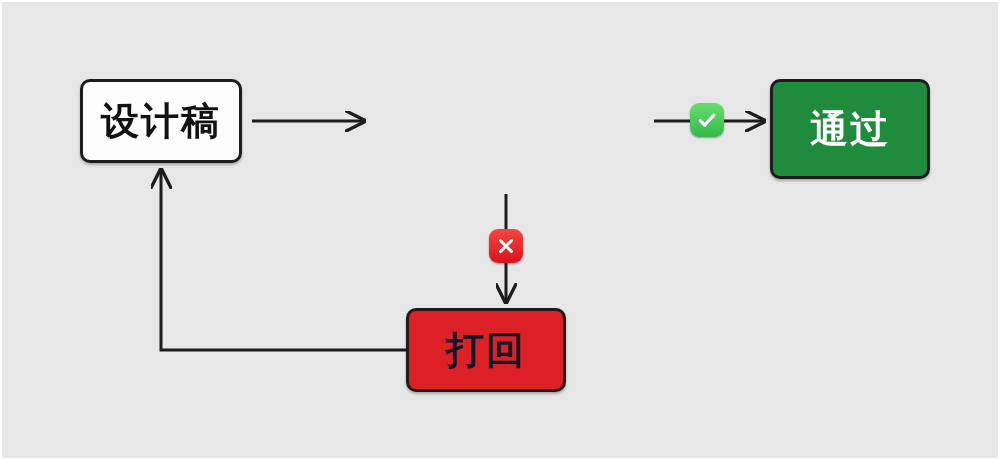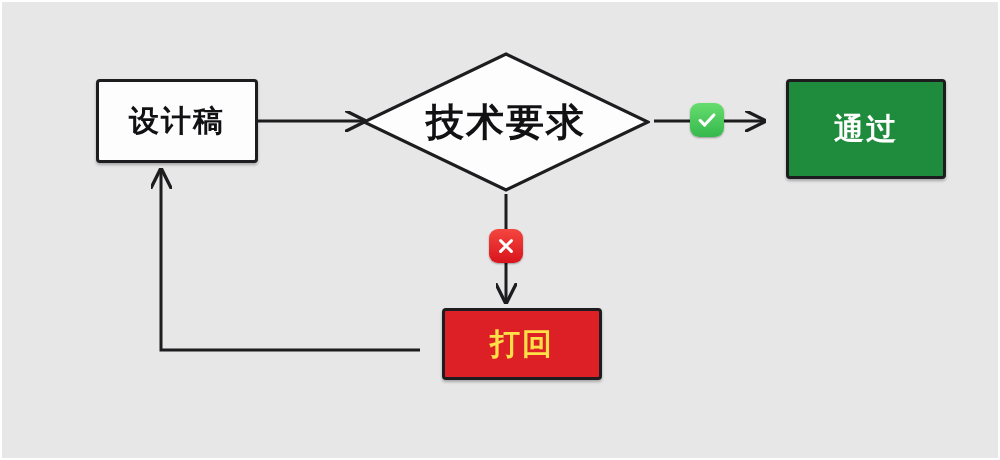--- a/index.html
+++ b/index.html
@@ -31,26 +31,25 @@
     position: absolute;
     display: flex;
     align-items: center;
     justify-content: center;
     box-sizing: border-box;
     text-align: center;
     letter-spacing: 2px;
   }
 
   .node-rect {
-    border-radius: 4px;
+    border-radius: 10px;
     border: 3px solid #1d1d1f;
     box-shadow: 0 2px 3px rgba(0,0,0,0.28);
-    font-size: 30px;
+    font-size: 38px;
     font-weight: bold;
-    margin-left: 16px;
   }
 
   #node-design {
     left: 78px;
     top: 77px;
     width: 162px;
     height: 84px;
     background: #fdfdfd;
     color: #111114;
   }
@@ -58,26 +57,26 @@
   #node-pass {
     left: 768px;
     top: 77px;
     width: 160px;
     height: 100px;
     background: #1f8b3d;
     color: #ffffff;
   }
 
   #node-reject {
-    left: 424px;
+    left: 404px;
     top: 306px;
     width: 160px;
-    height: 72px;
+    height: 84px;
     background: #dd1f26;
-    color: #fde047;
+    color: #0f172a;
   }
 
   
   #node-decision {
     left: 360px;
     top: 50px;
     width: 288px;
     height: 140px;
   }
   #node-decision .diamond-shape {
@@ -146,26 +145,20 @@
 
     <g>
       <path d="M 418 348 L 159 348 L 159 168" fill="none" stroke="#1d1d1f" stroke-width="3" stroke-linecap="butt" stroke-linejoin="miter" marker-end="url(#arrow)"></path>
     </g>
   </svg>
 
   <div class="node node-rect" id="node-design">
     <span>设计稿</span>
   </div>
 
-  <div class="node" id="node-decision">
-    <svg class="diamond-shape" viewBox="0 0 288 140" xmlns="http://www.w3.org/2000/svg" preserveAspectRatio="none">
-      <polygon points="144,2 286,70 144,138 2,70" fill="#fdfdfd" stroke="#1d1d1f" stroke-width="3.2" stroke-linejoin="miter"></polygon>
-    </svg>
-    <span class="diamond-label">技术要求</span>
-  </div>
 
   <div class="node node-rect" id="node-pass">
     <span>通过</span>
   </div>
 
   <div class="node node-rect" id="node-reject">
     <span>打回</span>
   </div>
 
   <div class="badge" id="badge-yes">

